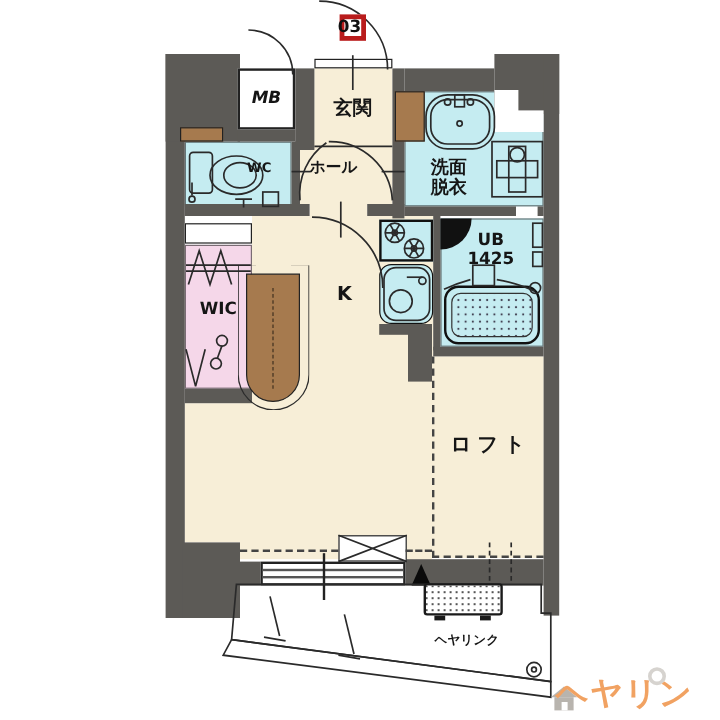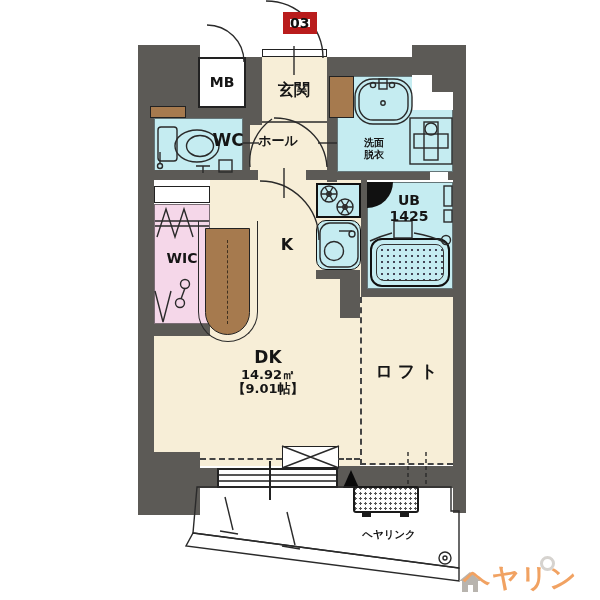--- a/index.html
+++ b/index.html
@@ -178,43 +178,38 @@
       <path d="M185,288 L181,299"></path>
       <circle cx="180" cy="303" r="4.5"></circle>
       <polyline points="155,291 163,322 171,291"></polyline>
     </g>
   </svg>
 
   <div class="fix" style="left:353px;top:486px;width:66px;height:27px;background:#fff;border:2px solid #1a1a1a;border-radius:3px;box-sizing:border-box;z-index:6;background-image:radial-gradient(#555 1px,transparent 1.1px);background-size:5px 5px;background-position:3px 3px;"></div>
   <div class="fix" style="left:362px;top:513px;width:9px;height:4px;background:#1a1a1a;z-index:6;"></div>
   <div class="fix" style="left:400px;top:513px;width:9px;height:4px;background:#1a1a1a;z-index:6;"></div>
 
-  <div style="position:absolute;left:283px;top:12px;width:34px;height:22px;background:#fff;border:7px solid #b91c1c;box-sizing:border-box;z-index:5;display:flex;align-items:center;justify-content:flex-start;">
+  <div style="position:absolute;left:283px;top:12px;width:22px;height:22px;background:#fff;border:4px solid #b91c1c;box-sizing:border-box;z-index:5;display:flex;align-items:center;justify-content:flex-end;">
     <span style="font-size:14px;font-weight:600;color:#111;">03</span>
   </div>
 
-  <div class="lbl" style="left:222px;top:82px;font-size:14px;">MB</div>
+  <div class="lbl" style="left:222px;top:82px;font-size:14px;font-style:italic;">MB</div>
   <div class="lbl" style="left:294px;top:90px;font-size:16px;">玄関</div>
-  <div class="lbl" style="left:228px;top:141px;font-size:17px;">WC</div>
+  <div class="lbl" style="left:216px;top:141px;font-size:11px;">WC</div>
   <div class="lbl" style="left:278px;top:141px;font-size:13px;">ホール</div>
-  <div class="lbl" style="left:374px;top:148px;font-size:10px;text-align:center;">
+  <div class="lbl" style="left:374px;top:148px;font-size:15px;text-align:center;">
     <span style="display:block;">洗面</span>
     <span style="display:block;">脱衣</span>
   </div>
   <div class="lbl" style="left:409px;top:208px;font-size:14px;">
     <span style="display:block;">UB</span>
     <span style="display:block;">1425</span>
   </div>
   <div class="lbl" style="left:182px;top:258px;font-size:14px;">WIC</div>
   <div class="lbl" style="left:287px;top:245px;font-size:16px;">K</div>
-  <div class="lbl" style="left:268px;top:373px;font-size:13px;">
-    <span style="display:block;font-size:17px;font-weight:700;">DK</span>
-    <span style="display:block;">14.92㎡</span>
-    <span style="display:block;">【9.01帖】</span>
-  </div>
   <div class="lbl" style="left:409px;top:372px;font-size:17px;letter-spacing:5px;">ロフト</div>
   <div class="lbl" style="left:389px;top:534px;font-size:10.5px;">ヘヤリンク</div>
 
   <div style="position:absolute;left:455px;top:548px;width:145px;height:52px;z-index:7;">
     <div style="position:absolute;left:4px;top:24px;width:22px;height:22px;">
       <div style="position:absolute;left:0;top:0;width:0;height:0;border-left:11px solid transparent;border-right:11px solid transparent;border-bottom:9px solid #b8b4ae;"></div>
       <div style="position:absolute;left:3px;top:9px;width:16px;height:11px;background:#b8b4ae;"></div>
       <div style="position:absolute;left:9px;top:13px;width:5px;height:7px;background:#fff;"></div>
     </div>
     <div style="position:absolute;left:85px;top:8px;width:9px;height:9px;border:3px solid #d6d3cf;border-radius:50%;"></div>

